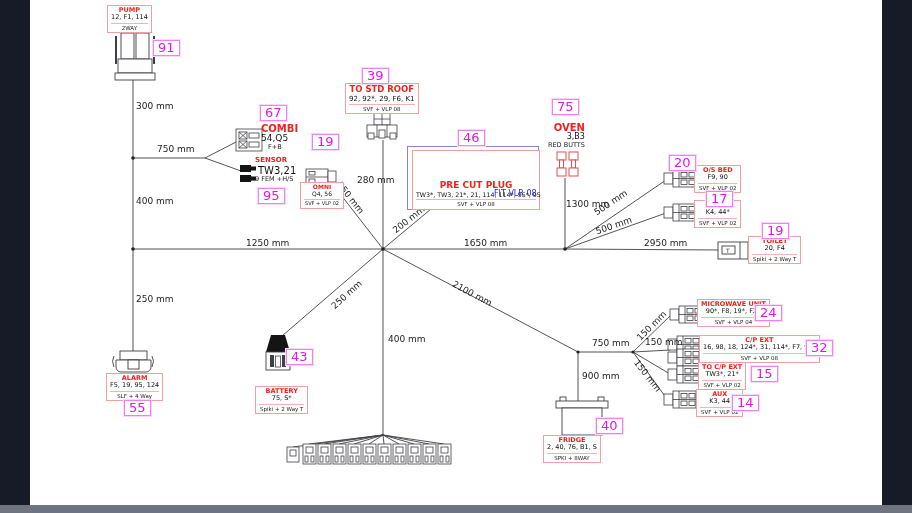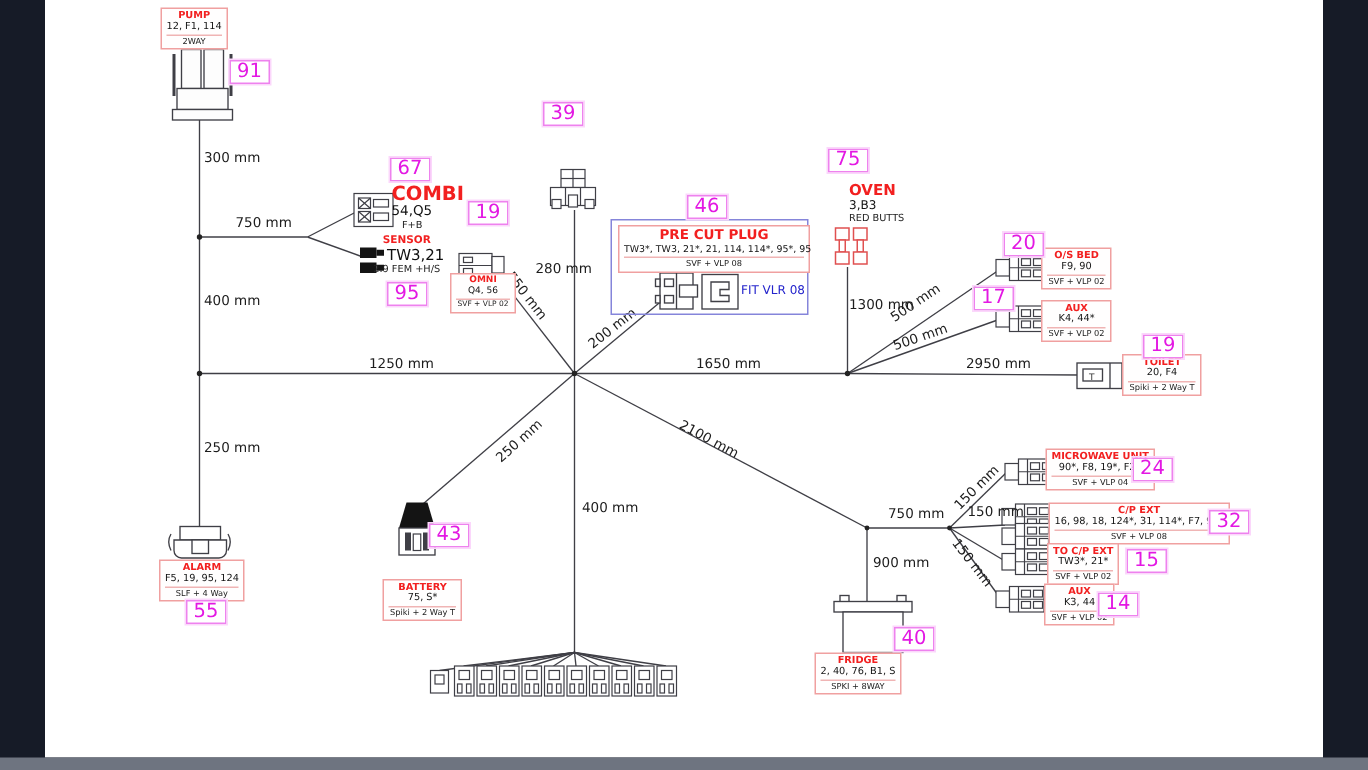--- a/index.html
+++ b/index.html
@@ -20,21 +20,21 @@
   .nb.big .nb-t{font-size:8.5px;}
   .nb.big .nb-v{font-size:7px;}
   .nb.tiny .nb-t{font-size:6px;}
   .nb.tiny .nb-v{font-size:6px;}
   .nb.tiny .nb-s{font-size:5px;}
   
   .bluebox{position:absolute;border:1px solid #8585da;background:transparent;}
   .fit{position:absolute;color:#2424cc;font-size:8px;white-space:nowrap;}
   .precut{position:absolute;border:1px solid #f0a0a0;background:#fff;text-align:center;
           white-space:nowrap;padding:1px 3px 0;line-height:1.2;}
-  .precut .nb-t{font-size:9px;}
+  .precut .nb-t{font-size:9px;margin-top:28px;}
   .precut .nb-v{font-size:6.3px;}
   .precut .nb-s{font-size:5.5px;border-top:1px solid #f0b4b4;margin-top:1px;padding:1px 0;}
   
   .fl{position:absolute;white-space:nowrap;line-height:1.1;}
   .fl .t{color:#f22020;font-weight:bold;}
   .fl .v{color:#111;}
   .fl .s{color:#222;}
   
   .badge{position:absolute;border:1px solid #ee82ee;outline:1px solid #fbd7fb;background:#fff;
          color:#e318e3;font-size:13px;line-height:1.1;padding:0 4px;white-space:nowrap;}
@@ -289,43 +289,48 @@
   <span class="mm r" style="left:652px;top:326px;transform:translate(-50%,-50%) rotate(-45deg)">150 mm</span>
   <span class="mm" style="left:645px;top:338px">150 mm</span>
   <span class="mm r" style="left:647px;top:376px;transform:translate(-50%,-50%) rotate(52deg)">150 mm</span>
 
   <div class="nb" style="left:107px;top:5px">
     <div class="nb-t">PUMP</div>
     <div class="nb-v">12, F1, 114</div>
     <div class="nb-s">2WAY</div>
   </div>
 
+  <div class="nb big" style="left:345px;top:83px">
+    <div class="nb-t">TO STD ROOF</div>
+    <div class="nb-v">92, 92*, 29, F6, K1</div>
+    <div class="nb-s">SVF + VLP 08</div>
+  </div>
 
   <div class="nb tiny" style="left:300px;top:182px">
     <div class="nb-t">OMNI</div>
     <div class="nb-v">Q4, 56</div>
     <div class="nb-s">SVF + VLP 02</div>
   </div>
 
   <div class="bluebox" style="left:407px;top:146px;width:130px;height:62px"></div>
   <div class="precut" style="left:412px;top:150px;width:120px">
     <div class="nb-t">PRE CUT PLUG</div>
     <div class="nb-v">TW3*, TW3, 21*, 21, 114, 114*, 95*, 95</div>
     <div class="nb-s">SVF + VLP 08</div>
   </div>
   <span class="fit" style="left:494px;top:189px">FIT VLR 08</span>
 
-  <div class="fl" style="left:566px;top:122px;text-align:left">
+  <div class="fl" style="left:548px;top:122px;text-align:right">
     <div class="t" style="font-size:10px">OVEN</div>
     <div class="v" style="font-size:8px">3,B3</div>
     <div class="s" style="font-size:6.5px">RED BUTTS</div>
   </div>
 
   <div class="fl" style="left:261px;top:123px">
-    <div class="t" style="font-size:13px">COMBI</div>
+    <div class="t" style="font-size:10px">COMBI</div>
     <div class="v" style="font-size:9px">54,Q5</div>
     <div class="s" style="font-size:6.5px;padding-left:7px">F+B</div>
   </div>
 
   <div class="fl" style="left:246px;top:157px;text-align:center">
     <div class="t" style="font-size:7px">SENSOR</div>
     <div class="v" style="font-size:10px;padding-left:12px">TW3,21</div>
     <div class="s" style="font-size:6.5px">2.9 FEM +H/S</div>
   </div>
 
@@ -391,21 +396,21 @@
 
 
   <div class="badge" style="left:153px;top:40px">91</div>
   <div class="badge" style="left:260px;top:105px">67</div>
   <div class="badge" style="left:258px;top:188px">95</div>
   <div class="badge" style="left:312px;top:134px">19</div>
   <div class="badge" style="left:362px;top:68px">39</div>
   <div class="badge" style="left:458px;top:130px">46</div>
   <div class="badge" style="left:552px;top:99px">75</div>
   <div class="badge" style="left:669px;top:155px">20</div>
-  <div class="badge" style="left:649px;top:191px">17</div>
+  <div class="badge" style="left:706px;top:191px">17</div>
   <div class="badge" style="left:762px;top:223px">19</div>
   <div class="badge" style="left:124px;top:400px">55</div>
   <div class="badge" style="left:286px;top:349px">43</div>
   <div class="badge" style="left:755px;top:305px">24</div>
   <div class="badge" style="left:806px;top:340px">32</div>
   <div class="badge" style="left:751px;top:366px">15</div>
   <div class="badge" style="left:732px;top:395px">14</div>
   <div class="badge" style="left:596px;top:418px">40</div>
 </div>
 

